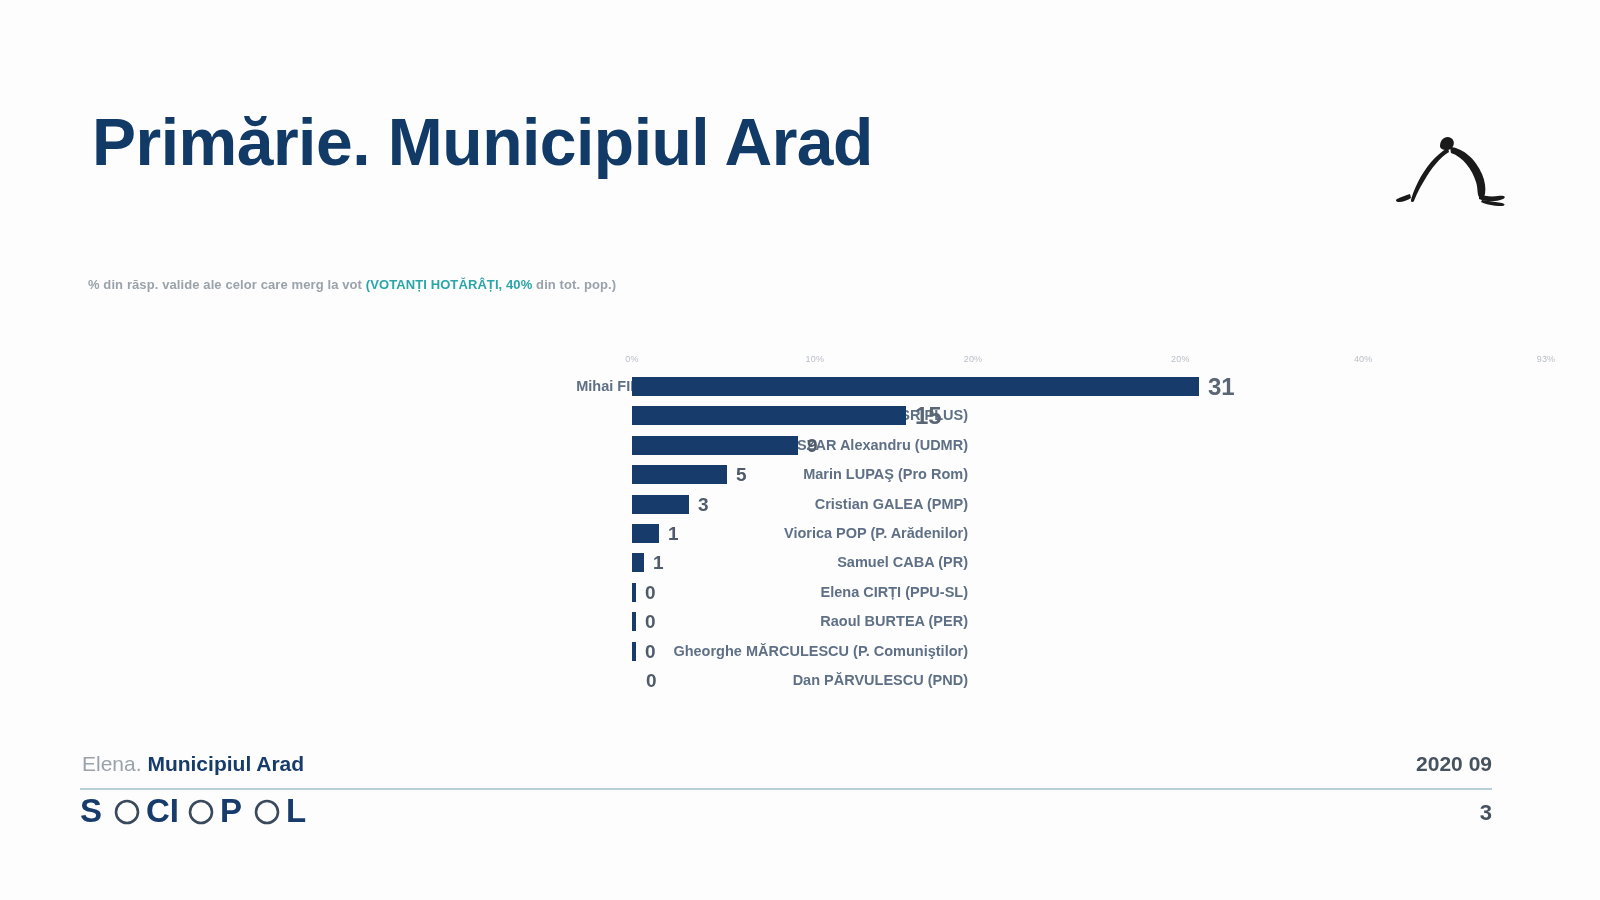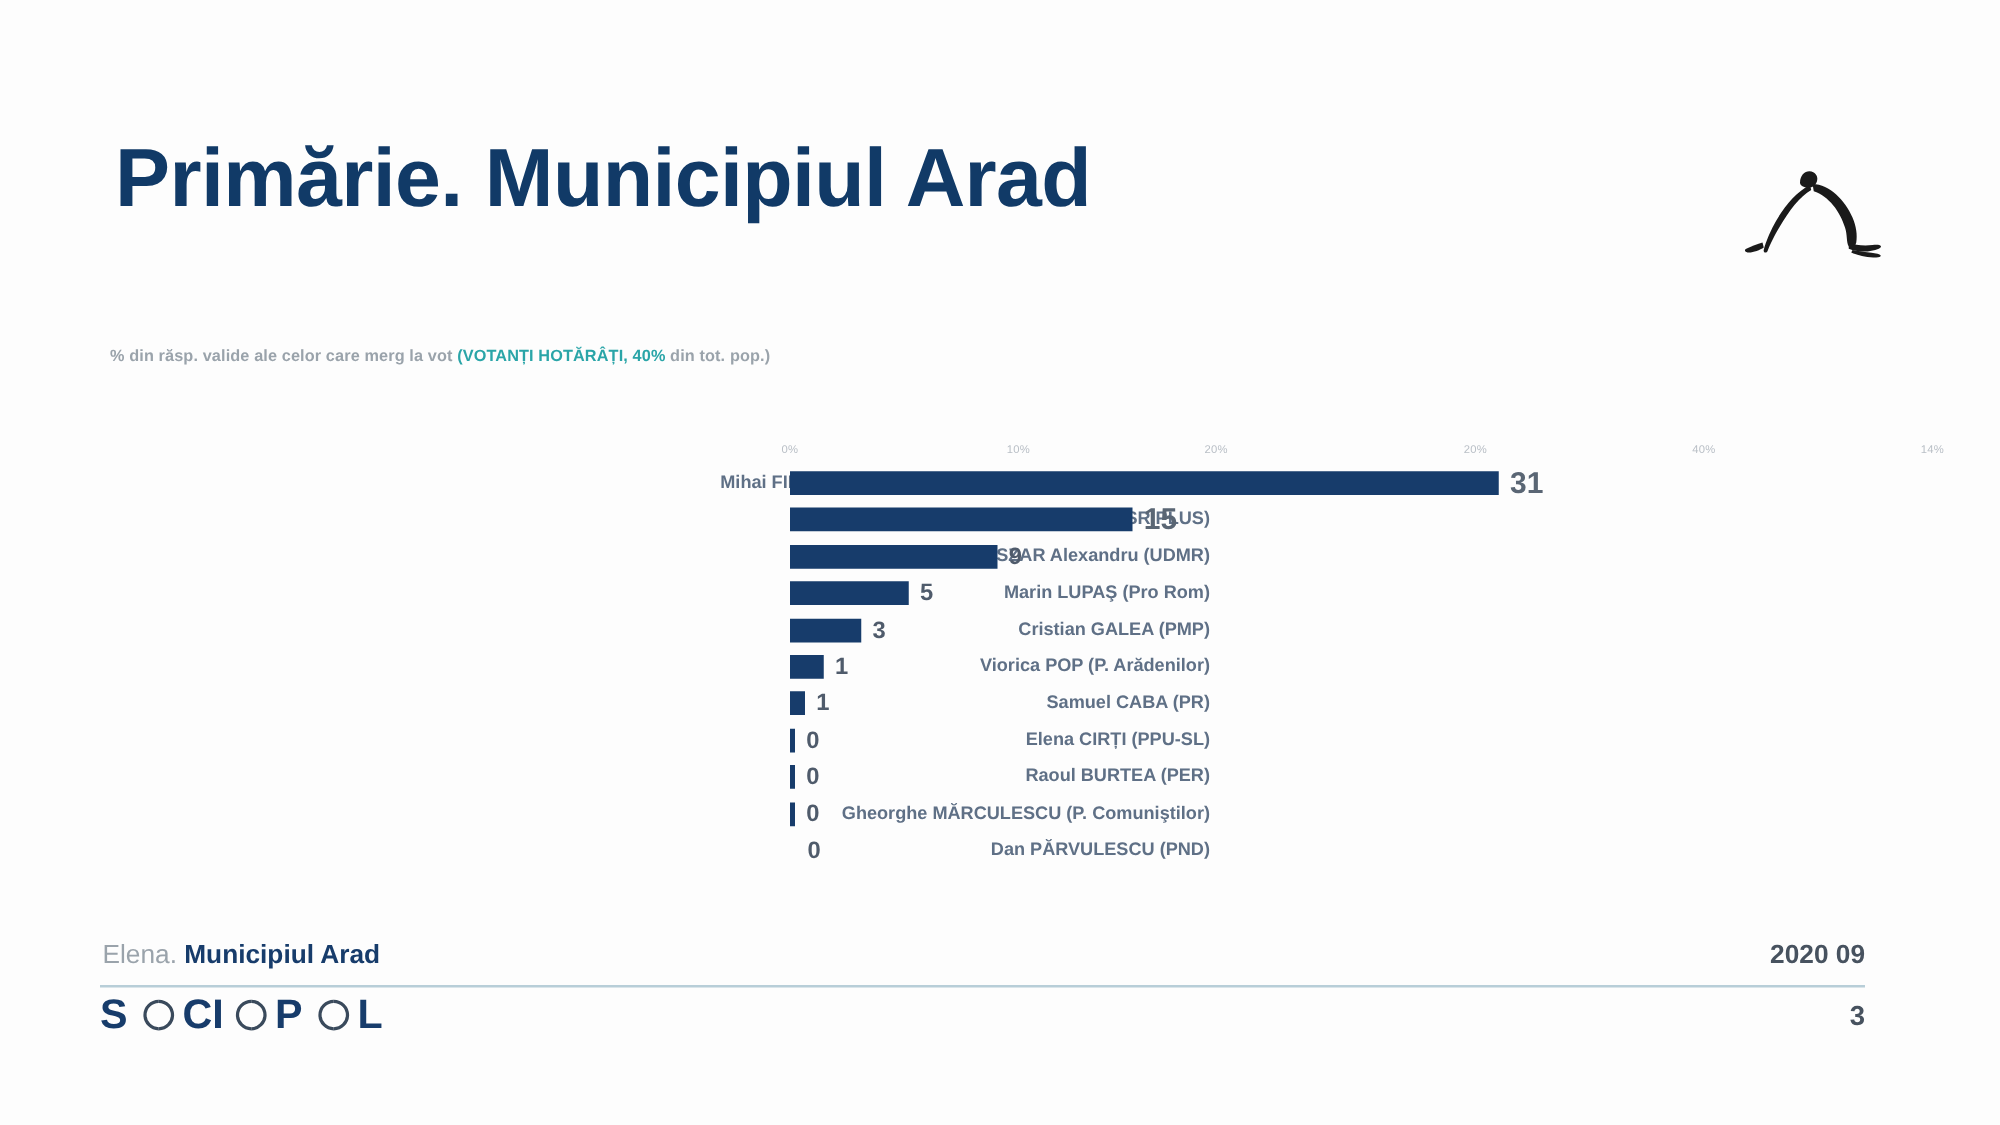--- a/index.html
+++ b/index.html
@@ -222,21 +222,21 @@
     <div class="question-sub"><span>% din răsp. valide ale celor care merg la vot </span><span class="hl">(VOTANȚI HOTĂRÂȚI, 40%</span><span> din tot. pop.)</span></div>
   </div>
 
   <div class="chart">
     <div class="axis-row" id="axis-row">
         <div class="axis-tick" style="left: 632px;">0%</div>
         <div class="axis-tick" style="left: 814.8px;">10%</div>
         <div class="axis-tick" style="left: 945px; margin-left: 28px;">20%</div>
         <div class="axis-tick" style="left: 1180.4px;">20%</div>
         <div class="axis-tick" style="left: 1363.2px;">40%</div>
-        <div class="axis-tick" style="left: 1546px;">14%</div>
+        <div class="axis-tick" style="left: 1546px;">93%</div>
       </div>
     <div class="rows" id="bar-rows">
         <div class="bar-row">
           <div class="bar-label">
             <span class="bar-label-inner">Mihai FIFOR (Platf. Soc.-Lib. Creştină PSD ALDE PNȚCD)</span>
           </div>
           <div class="bar-track">
             <div class="bar" style="width: 567px; background: rgb(23, 60, 107);"></div>
             <div class="bar-value big" style="left: 576px;">31</div>
           </div>

